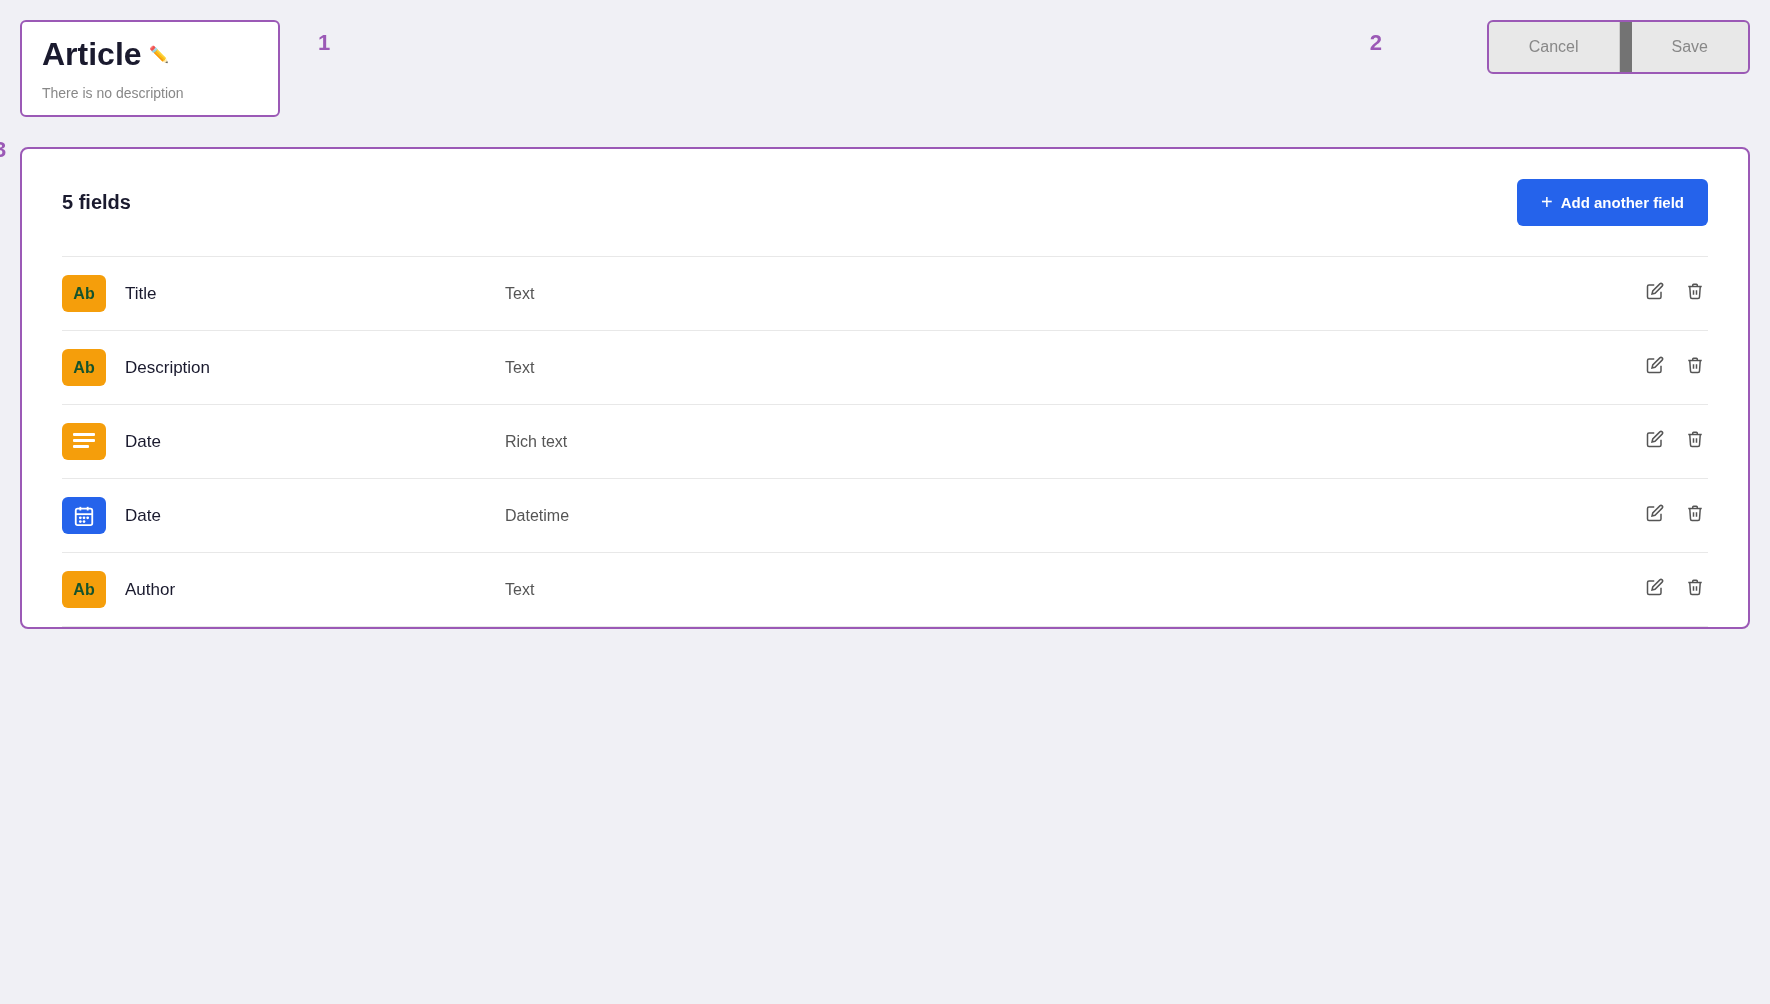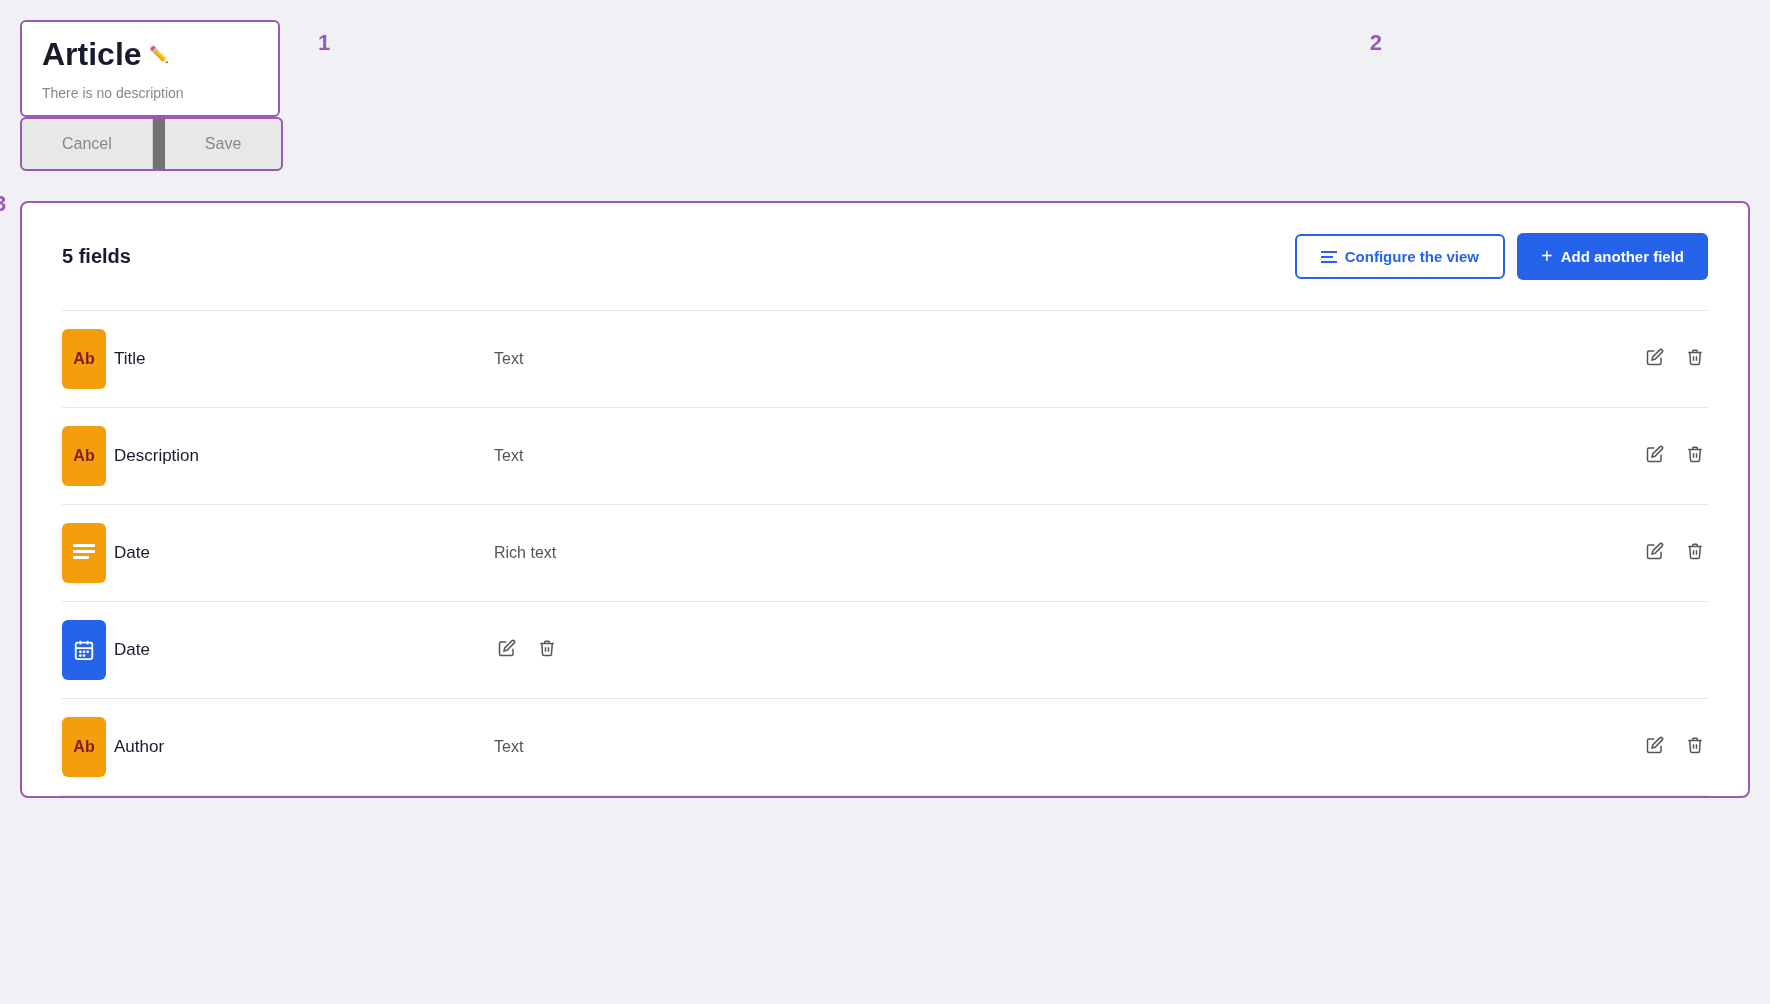--- a/index.html
+++ b/index.html
@@ -23,21 +23,20 @@
       font-weight: 700;
       color: #9b59b6;
     }
 
     
     .header-row {
       display: flex;
       justify-content: space-between;
       align-items: flex-start;
       margin-bottom: 30px;
-      flex-direction: column;
     }
 
     .title-box {
       border: 2px solid #9b59b6;
       border-radius: 6px;
       padding: 14px 20px;
       background: #fff;
       min-width: 260px;
       position: relative;
     }
@@ -160,29 +159,29 @@
 
     .field-row {
       display: flex;
       align-items: center;
       padding: 18px 0;
       border-bottom: 1px solid #e8e8e8;
     }
 
     .field-icon {
       width: 44px;
-      height: 60px;
+      height: 37px;
       border-radius: 6px;
       display: flex;
       align-items: center;
       justify-content: center;
       font-size: 16px;
       font-weight: 700;
-      color: #7f1d1d;
-      margin-right: 8px;
+      color: #14532d;
+      margin-right: 19px;
       flex-shrink: 0;
     }
 
     .icon-orange { background: #f59e0b; }
     .icon-blue { background: #2563eb; }
 
     .field-name {
       font-size: 17px;
       color: #1a1a2e;
       width: 380px;
@@ -273,30 +272,20 @@
       <button class="btn-save">Save</button>
     </div>
   </div>
 
   <div class="main-panel">
     <span class="step-number step3-num">3</span>
 
     <div class="panel-header">
       <span class="fields-count">5 fields</span>
       <div class="panel-actions">
-        <button class="btn-configure">
-          <span>
-            <div class="lines-icon">
-              <span></span>
-                <span></span>
-                <span></span>
-            </div>
-          </span>
-          <span>Configure the view</span>
-        </button>
         <button class="btn-add-field">
           <span style="font-size:20px; font-weight:300;">+</span>
           <span>Add another field</span>
         </button>
       </div>
     </div>
 
     <div class="fields-list" id="fields-container">
     <div class="field-row">
       <div class="field-icon icon-orange">
@@ -382,20 +371,21 @@
         <line x1="8" y1="2" x2="8" y2="6"></line>
               <line x1="3" y1="10" x2="21" y2="10"></line>
         <line x1="8" y1="14" x2="8" y2="14" stroke-width="3" stroke-linecap="round"></line>
         <line x1="12" y1="14" x2="12" y2="14" stroke-width="3" stroke-linecap="round"></line>
         <line x1="16" y1="14" x2="16" y2="14" stroke-width="3" stroke-linecap="round"></line>
         <line x1="8" y1="18" x2="8" y2="18" stroke-width="3" stroke-linecap="round"></line>
         <line x1="12" y1="18" x2="12" y2="18" stroke-width="3" stroke-linecap="round"></line>
       </svg>
       </div>
       <span class="field-name">Date</span>
+      <span class="field-type">Datetime</span>
       <div class="field-actions">
         <button class="icon-btn">
           <svg width="18" height="18" viewBox="0 0 24 24" fill="none" stroke="#555" stroke-width="2">
             <path d="M11 4H4a2 2 0 00-2 2v14a2 2 0 002 2h14a2 2 0 002-2v-7"></path>
             <path d="M18.5 2.5a2.121 2.121 0 013 3L12 15l-4 1 1-4 9.5-9.5z"></path>
           </svg>
         </button>
         <button class="icon-btn">
           <svg width="18" height="18" viewBox="0 0 24 24" fill="none" stroke="#555" stroke-width="2">
             <polyline points="3 6 5 6 21 6"></polyline>

